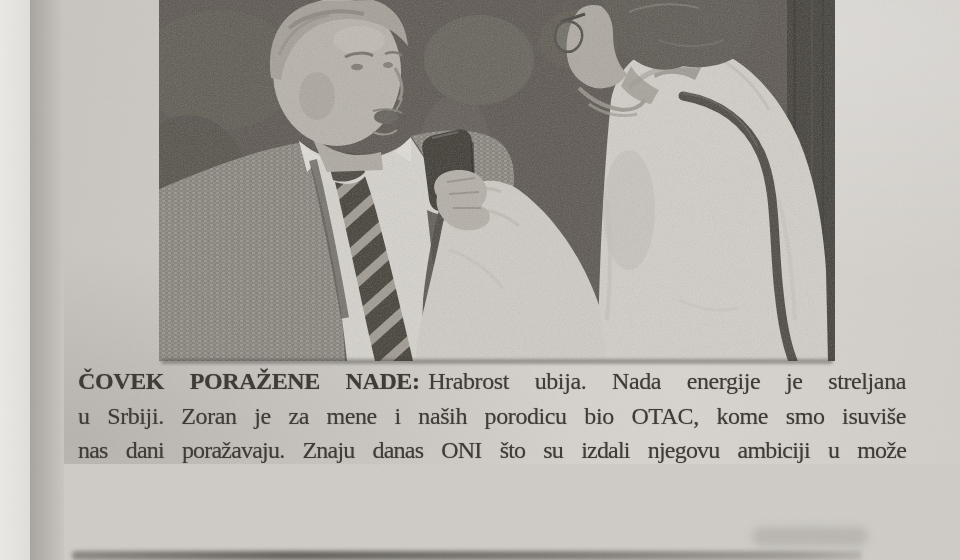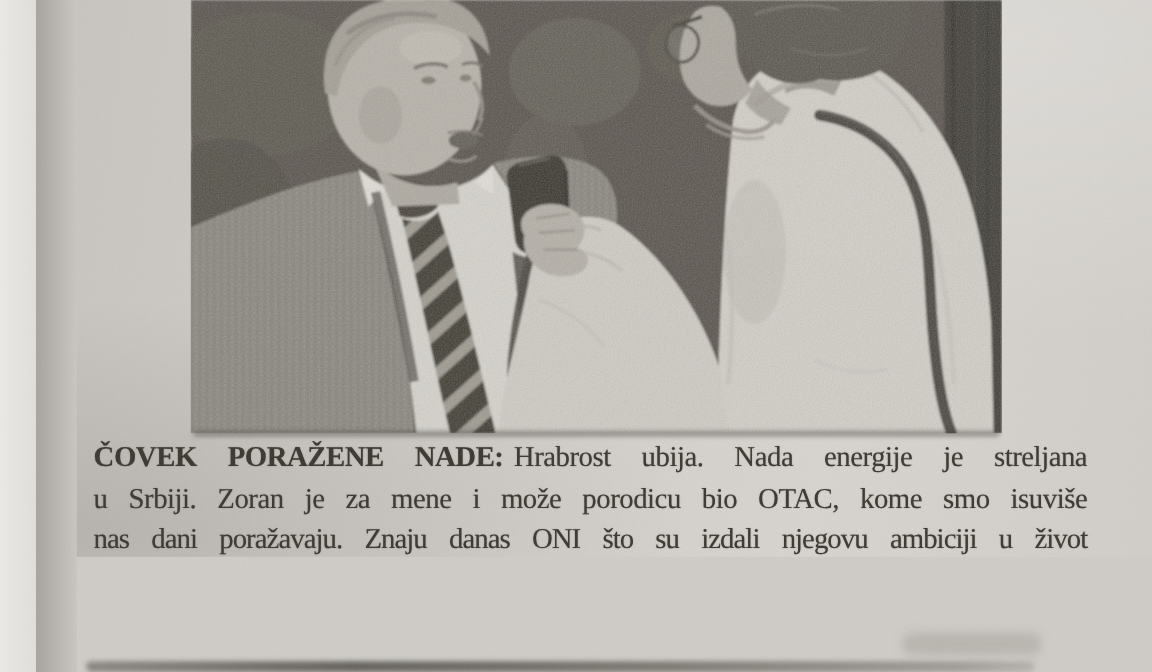--- a/index.html
+++ b/index.html
@@ -170,22 +170,22 @@
           <path d="M 294,208 L 322,208" stroke="#968f86" stroke-width="2" fill="none"></path>
         </g>
       </g>
 
       <rect x="0" y="0" width="676" height="361" filter="url(#pnoise)" opacity="0.28"></rect>
     </svg>
   </div>
 
   <div class="caption">
     <div class="cap-line"><span class="bold">ČOVEK PORAŽENE NADE:</span><span class="rest">Hrabrost ubija. Nada energije je streljana</span></div>
-    <div class="cap-line">u Srbiji. Zoran je za mene i može porodicu bio OTAC, kome smo isuviše</div>
-    <div class="cap-line tight">nas dani poražavaju. Znaju danas ONI što su izdali njegovu ambiciji u život</div>
+    <div class="cap-line">u Srbiji. Zoran je za mene i naših porodicu bio OTAC, kome smo isuviše</div>
+    <div class="cap-line tight">nas dani poražavaju. Znaju danas ONI što su izdali njegovu ambiciji u može</div>
   </div>
 
   <div class="ghost"></div>
   <div class="cutoff"></div>
 
   <svg class="grain-overlay" xmlns="http://www.w3.org/2000/svg">
     <filter id="pagenoise">
         <feTurbulence type="fractalNoise" baseFrequency="0.8" numOctaves="2" stitchTiles="stitch"></feTurbulence>
         <feColorMatrix type="saturate" values="0"></feColorMatrix>
       </filter>

